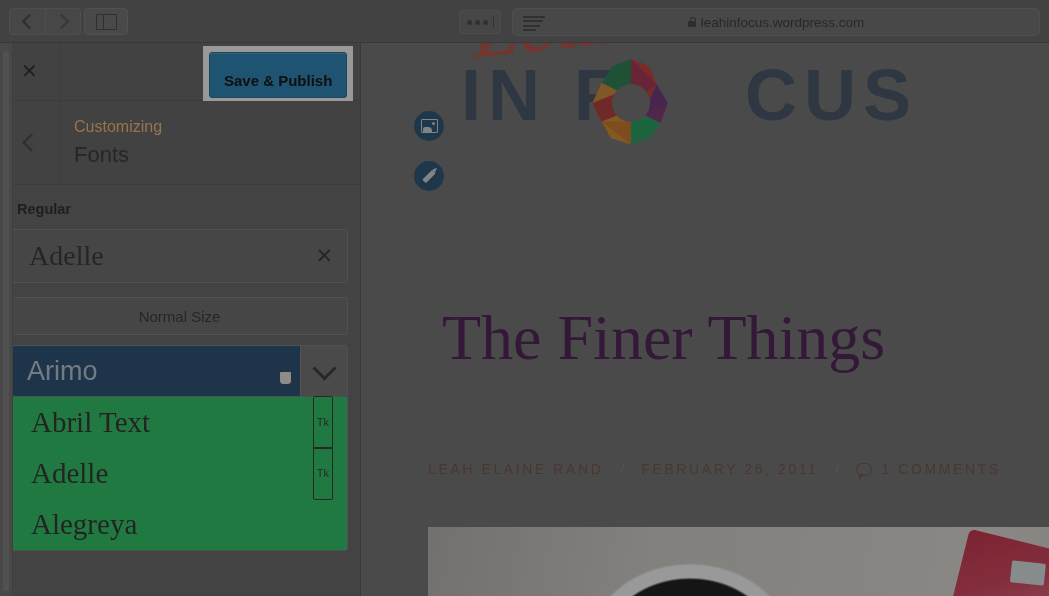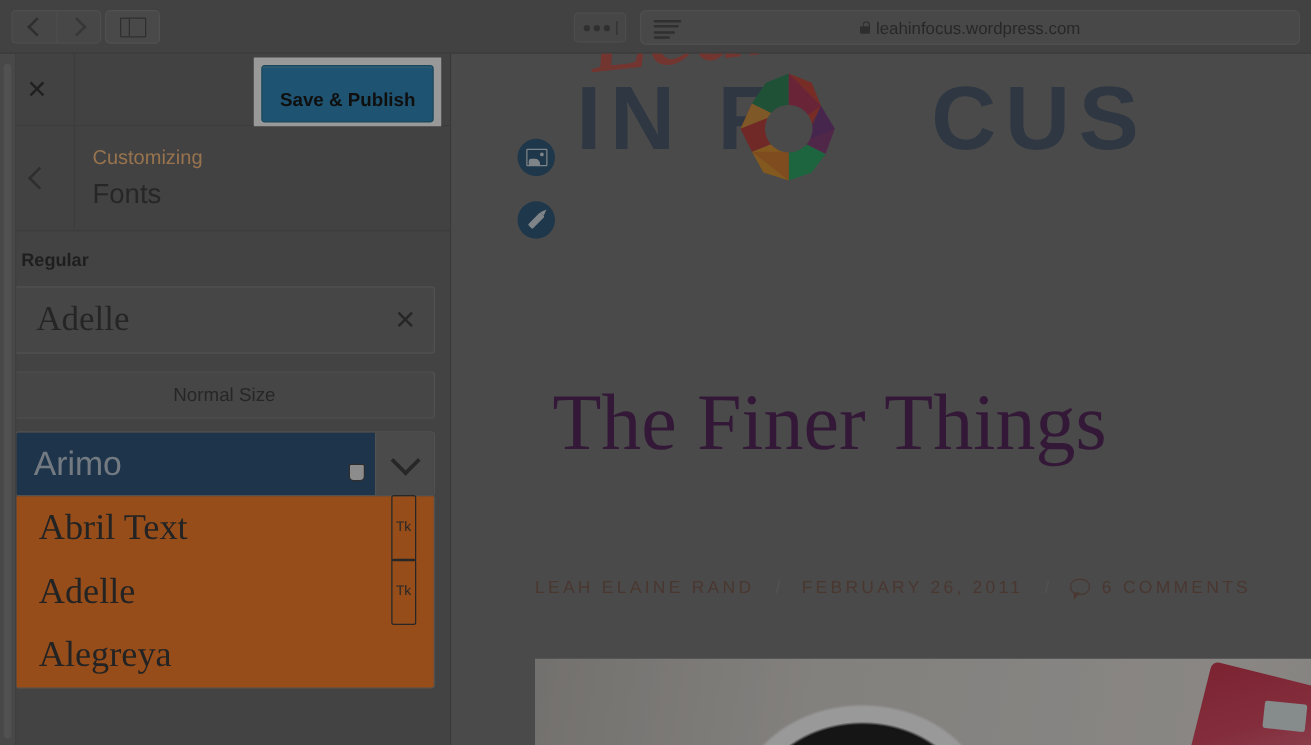--- a/index.html
+++ b/index.html
@@ -173,21 +173,21 @@
     display:flex; align-items:center; justify-content:center;
   }
   .dn-chev { width: 14px; height: 14px; border-left: 3px solid #2e2e2e; border-bottom: 3px solid #2e2e2e; transform: rotate(-45deg); margin-top:-6px; }
   .cursor-hand {
     position:absolute; right: 56px; top: 26px;
     width: 11px; height: 12px;
     background: #e8e8e8; border: 1px solid #3a3a3a;
     border-radius: 2px 2px 4px 4px;
   }
   .dropdown-list {
-    background: #f97316;
+    background: #22c55e;
     border: 1px solid #7a7a7a; border-top: none;
     border-radius: 0 0 3px 3px;
   }
   .dd-item {
     height: 51px; display:flex; align-items:center;
     justify-content: space-between;
     padding: 0 14px 0 18px;
     font-family: "Liberation Serif", serif;
     font-size: 29px; color: #262626;
   }
@@ -451,21 +451,21 @@
     </div>
 
     <div class="post-title">The Finer Things</div>
 
     <div class="post-meta">
       <span>LEAH ELAINE RAND</span>
       <span class="meta-sep">/</span>
       <span>FEBRUARY 26, 2011</span>
       <span class="meta-sep">/</span>
       <span class="bubble"></span>
-      <span>6 COMMENTS</span>
+      <span>1 COMMENTS</span>
     </div>
 
     <div class="hero-photo">
 
       <div class="pkg">
         <div class="pkg-label"></div>
       </div>
     </div>
   </div>
 

